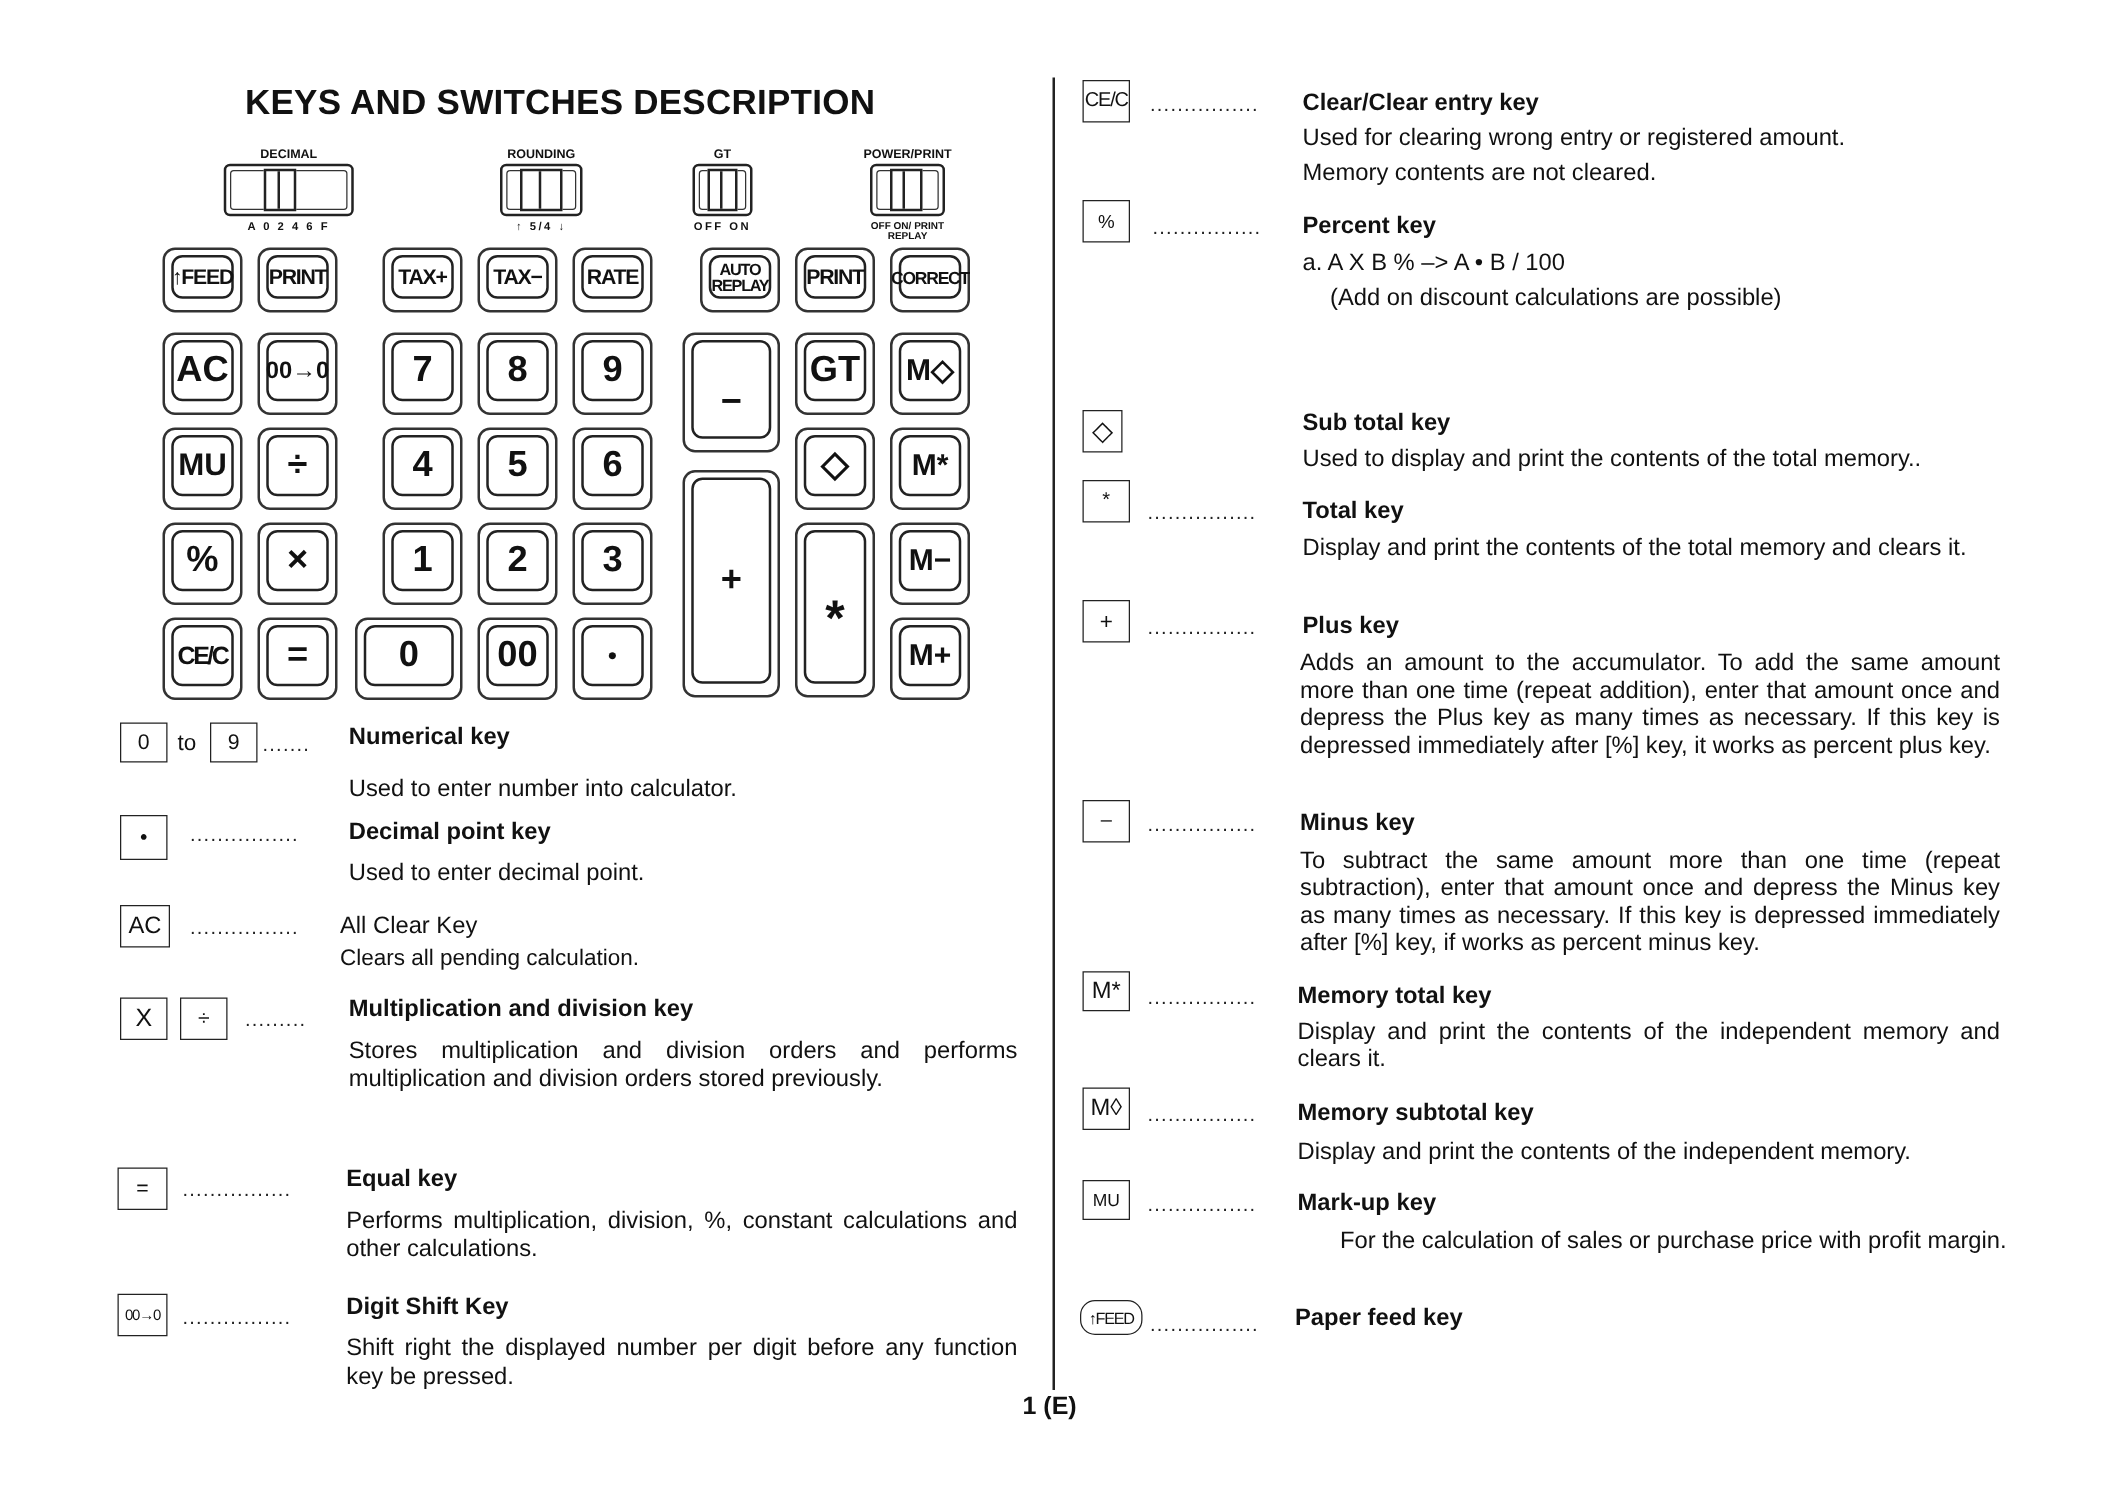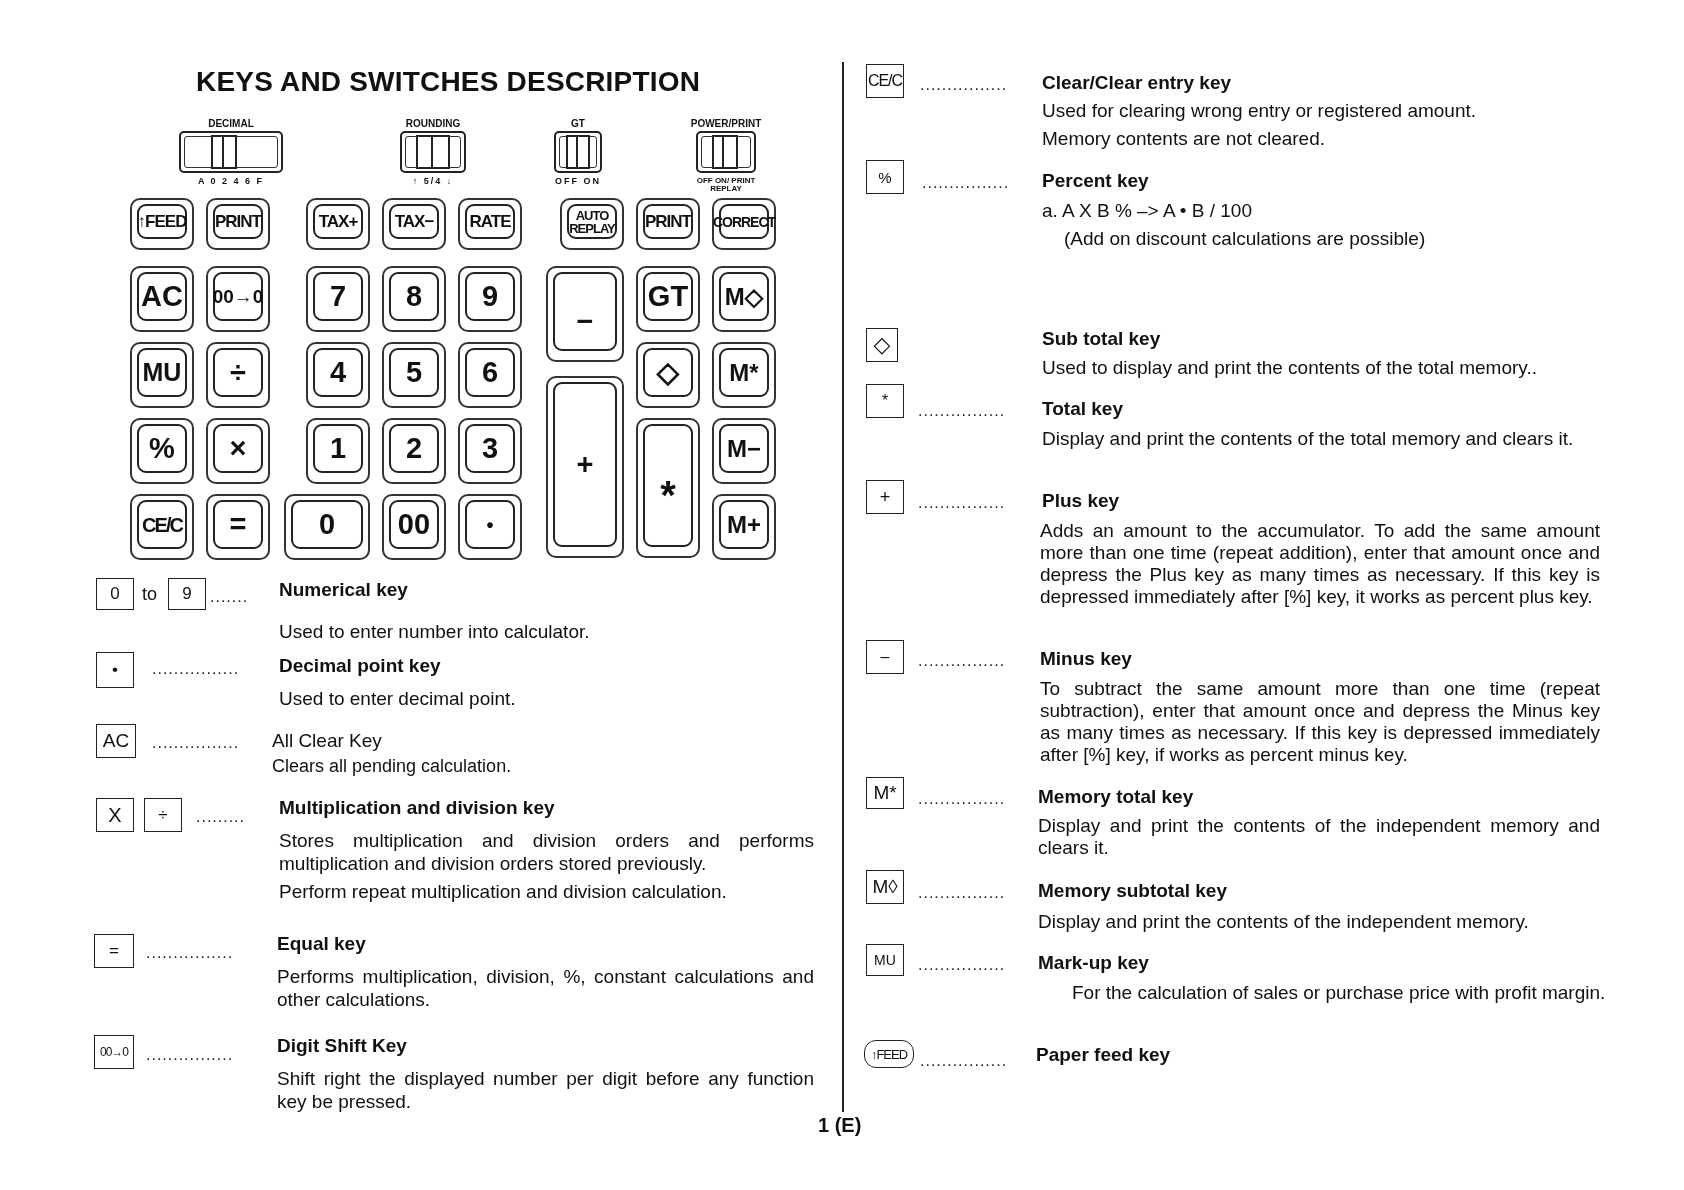--- a/index.html
+++ b/index.html
@@ -223,21 +223,20 @@
     </div>
 </div>
 
 <div class="entry">
   <div class="icon-box" style="left:96px;top:798px;width:38px;height:34px;font-size:20px;">X</div>
   <div class="icon-box" style="left:144px;top:798px;width:38px;height:34px;">÷</div>
   <div class="dots" style="left:196px;top:808px;">.........</div>
   <div class="etitle" style="left:279px;top:797px;">Multiplication and division key</div>
   <div class="etext" style="left:279px;top:829px;width:535px;">
     <p>Stores multiplication and division orders and performs multiplication and division orders stored previously.</p>
-    <p>Perform repeat multiplication and division calculation.</p>
   </div>
 </div>
 
 <div class="entry">
   <div class="icon-box" style="left:94px;top:934px;width:40px;height:34px;">=</div>
   <div class="dots" style="left:146px;top:944px;">................</div>
   <div class="etitle" style="left:277px;top:933px;">Equal key</div>
   <div class="etext" style="left:277px;top:965px;width:537px;">
       <p>Performs multiplication, division, %, constant calculations and other calculations.</p>
     </div>

